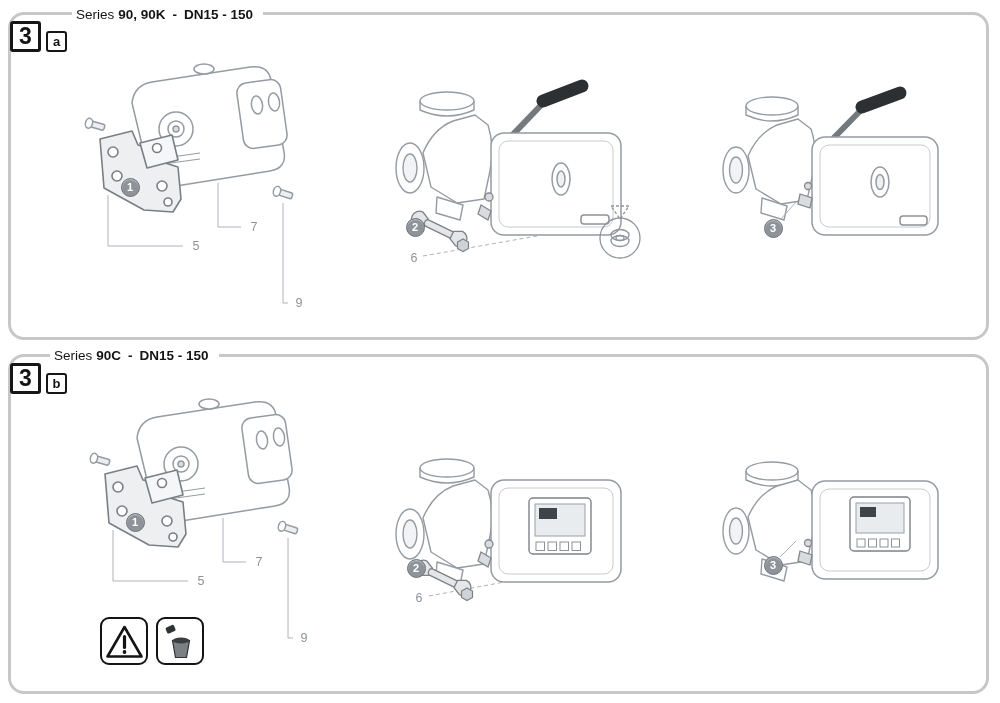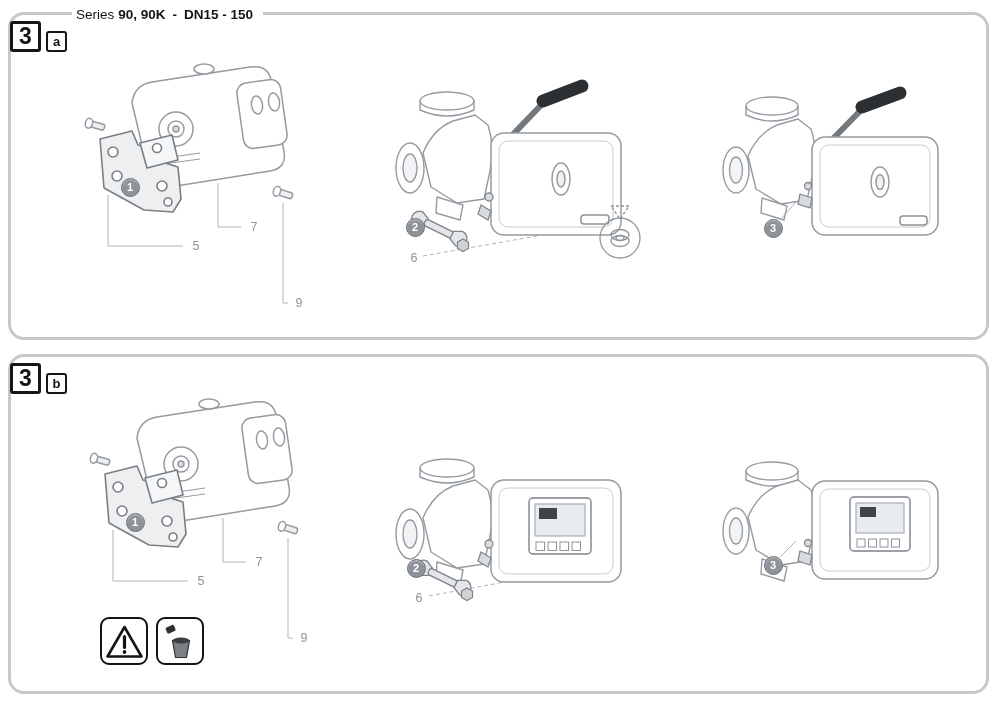--- a/index.html
+++ b/index.html
@@ -180,20 +180,23 @@
         <path d="M100,112 l12,4 -2,10 -12,-4 z"></path>
         <circle cx="108" cy="104" r="3.5"></circle>
       </g>
       <path d="M80,138 L96,120" stroke="#aeb3b8" stroke-width="1"></path>
     </svg>
     <span class="step-callout" style="left:73px; top:146px;">3</span>
   </div>
 
   <div class="panel panel-b"></div>
 
+  <div class="series-text" style="left:50px; top:347px;">
+    <span class="w">Series</span><span class="b">90C</span><span class="sep">-</span><span class="b">DN15 - 150</span>
+  </div>
   <div class="step-box" style="left:10px; top:363px;">3</div>
   <div class="sub-box" style="left:46px; top:373px;">b</div>
 
   <div class="fig" style="left:83px; top:390px; width:255px; height:260px;">
     <svg width="255" height="260" viewBox="0 0 255 260">
       <g fill="none" stroke="#aeb3b8" stroke-width="1">
         <path d="M30,140 V191 H105"></path>
         <path d="M140,128 V172 H163"></path>
         <path d="M205,148 V248 H210"></path>
       </g>

